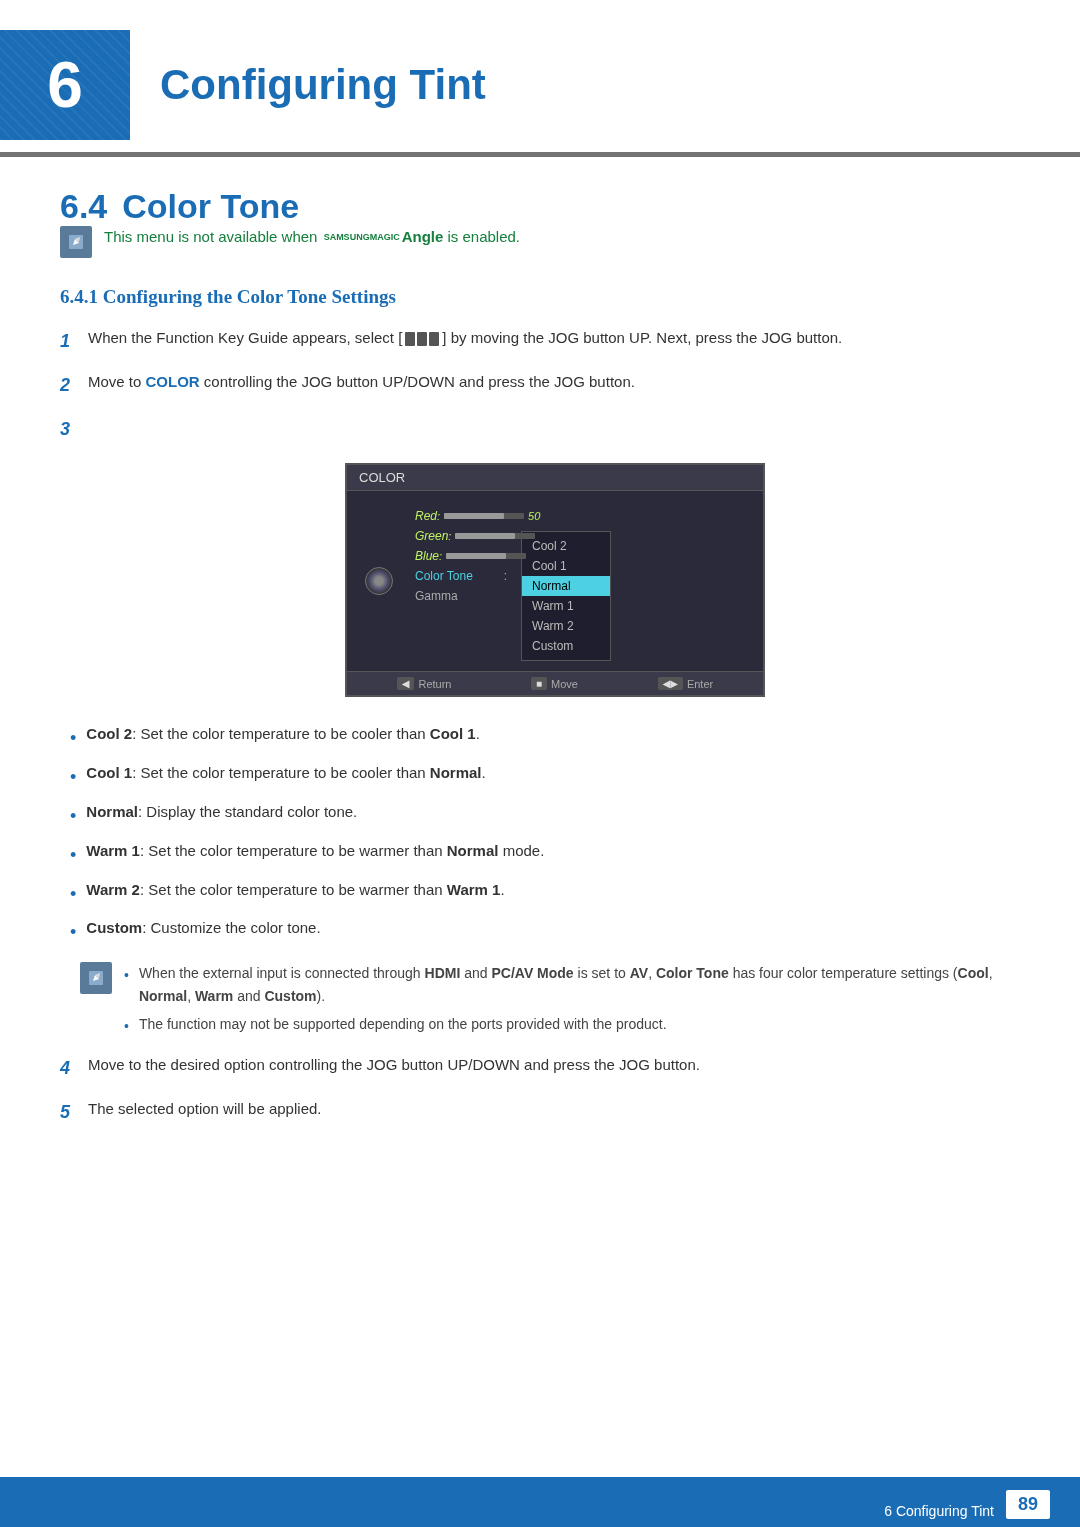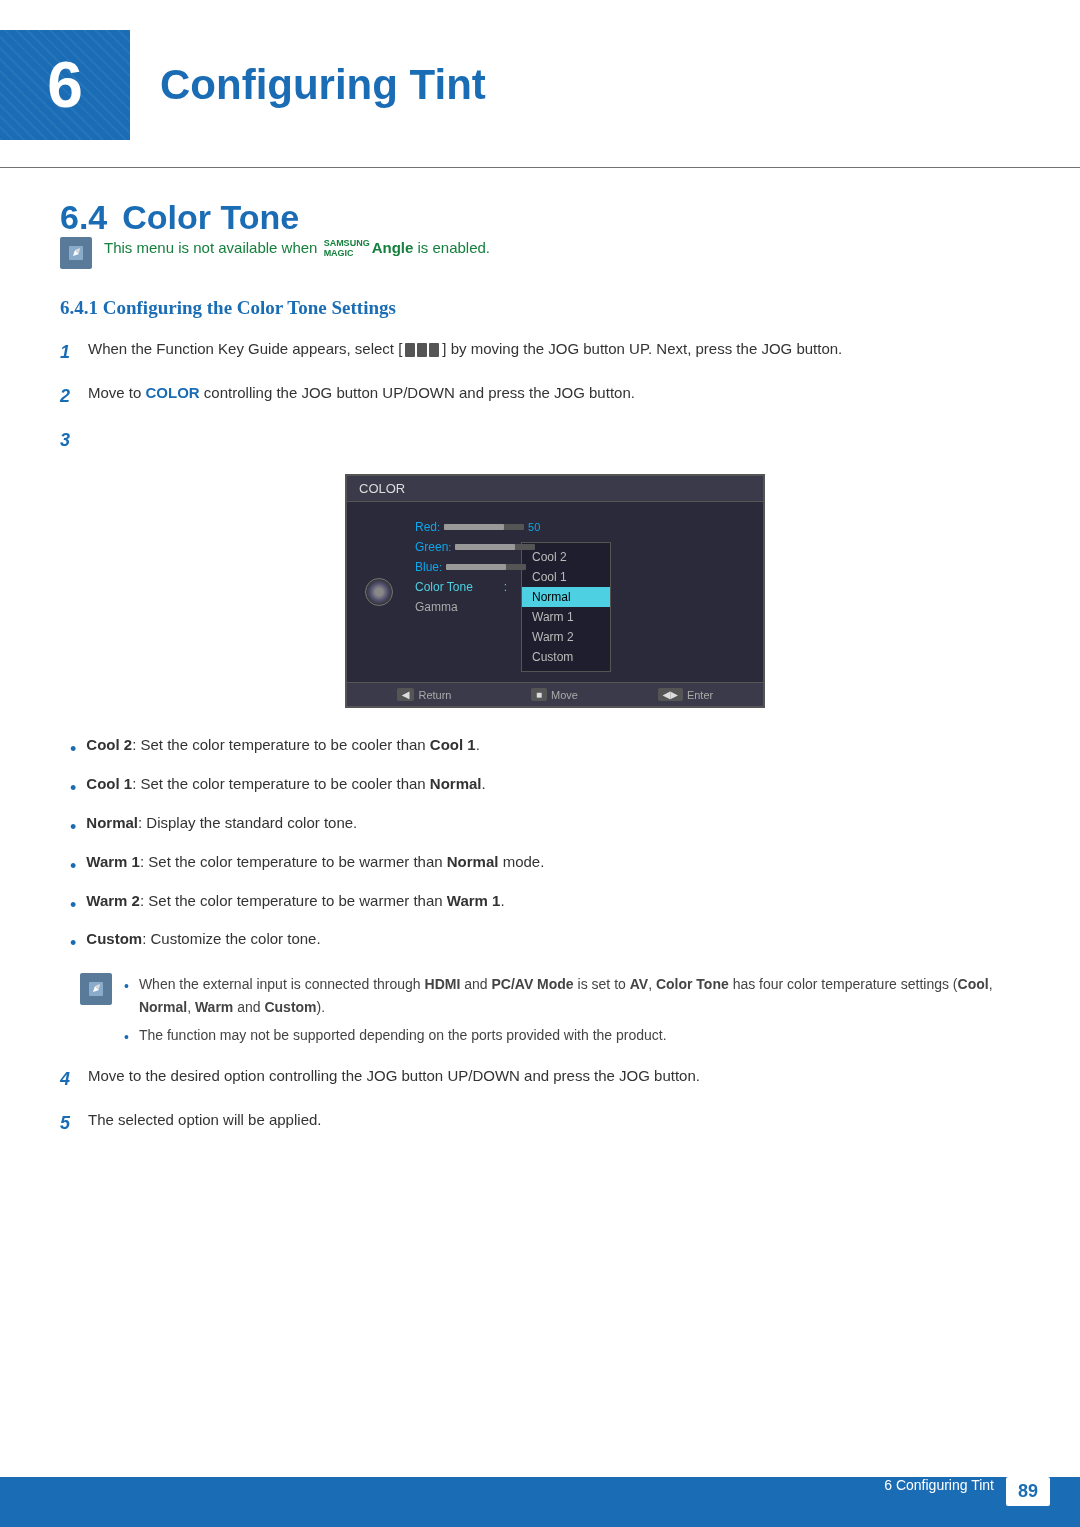--- a/index.html
+++ b/index.html
@@ -9,22 +9,22 @@
       color: #333;
       width: 1080px;
       min-height: 1527px;
       position: relative;
     }
 
     
     .chapter-header {
       display: flex;
       align-items: center;
-      padding: 30px 40px 27px 0;
-      border-bottom: 1px solid #737373;
+      padding: 30px 40px 12px 0;
+      border-bottom: 5px solid #737373;
       margin-bottom: 30px;
     }
     .chapter-number-box {
       background: #1a6db5;
       color: white;
       font-size: 64px;
       font-weight: bold;
       width: 130px;
       height: 110px;
       display: flex;
@@ -186,21 +186,22 @@
     }
     .menu-item {
       padding: 3px 6px;
       font-size: 12px;
       color: #aaa;
       display: flex;
       align-items: center;
       justify-content: space-between;
     }
     .menu-item.has-slider {
-      color: #0ea5e9;
+      color: #bef264;
+      font-style: italic;
     }
     .menu-item .slider-area {
       display: flex;
       align-items: center;
       gap: 4px;
       font-size: 11px;
     }
     .slider-bar {
       width: 80px;
       height: 6px;
@@ -317,41 +318,41 @@
 
     
     .page-footer {
       position: absolute;
       bottom: 0;
       left: 0;
       right: 0;
       height: 50px;
       background: #1a6db5;
       display: flex;
-      align-items: flex-start;
+      align-items: flex-end;
       justify-content: flex-end;
-      padding: 0 30px;
+      padding: 8px 30px;
     }
     .footer-text {
       color: white;
       font-size: 14px;
     }
     .footer-page-num {
       background: white;
       color: #1a6db5;
       font-weight: bold;
       font-size: 18px;
       padding: 4px 12px;
       margin-left: 12px;
       border-radius: 2px;
     }
 
     .inline-brand {
       display: inline-flex;
-      flex-direction: column;
+      flex-direction: row;
       vertical-align: middle;
       font-size: 9px;
       font-weight: bold;
       line-height: 1.1;
       margin: 0 2px;
     }
   </style>
 </head>
 <body>
 

